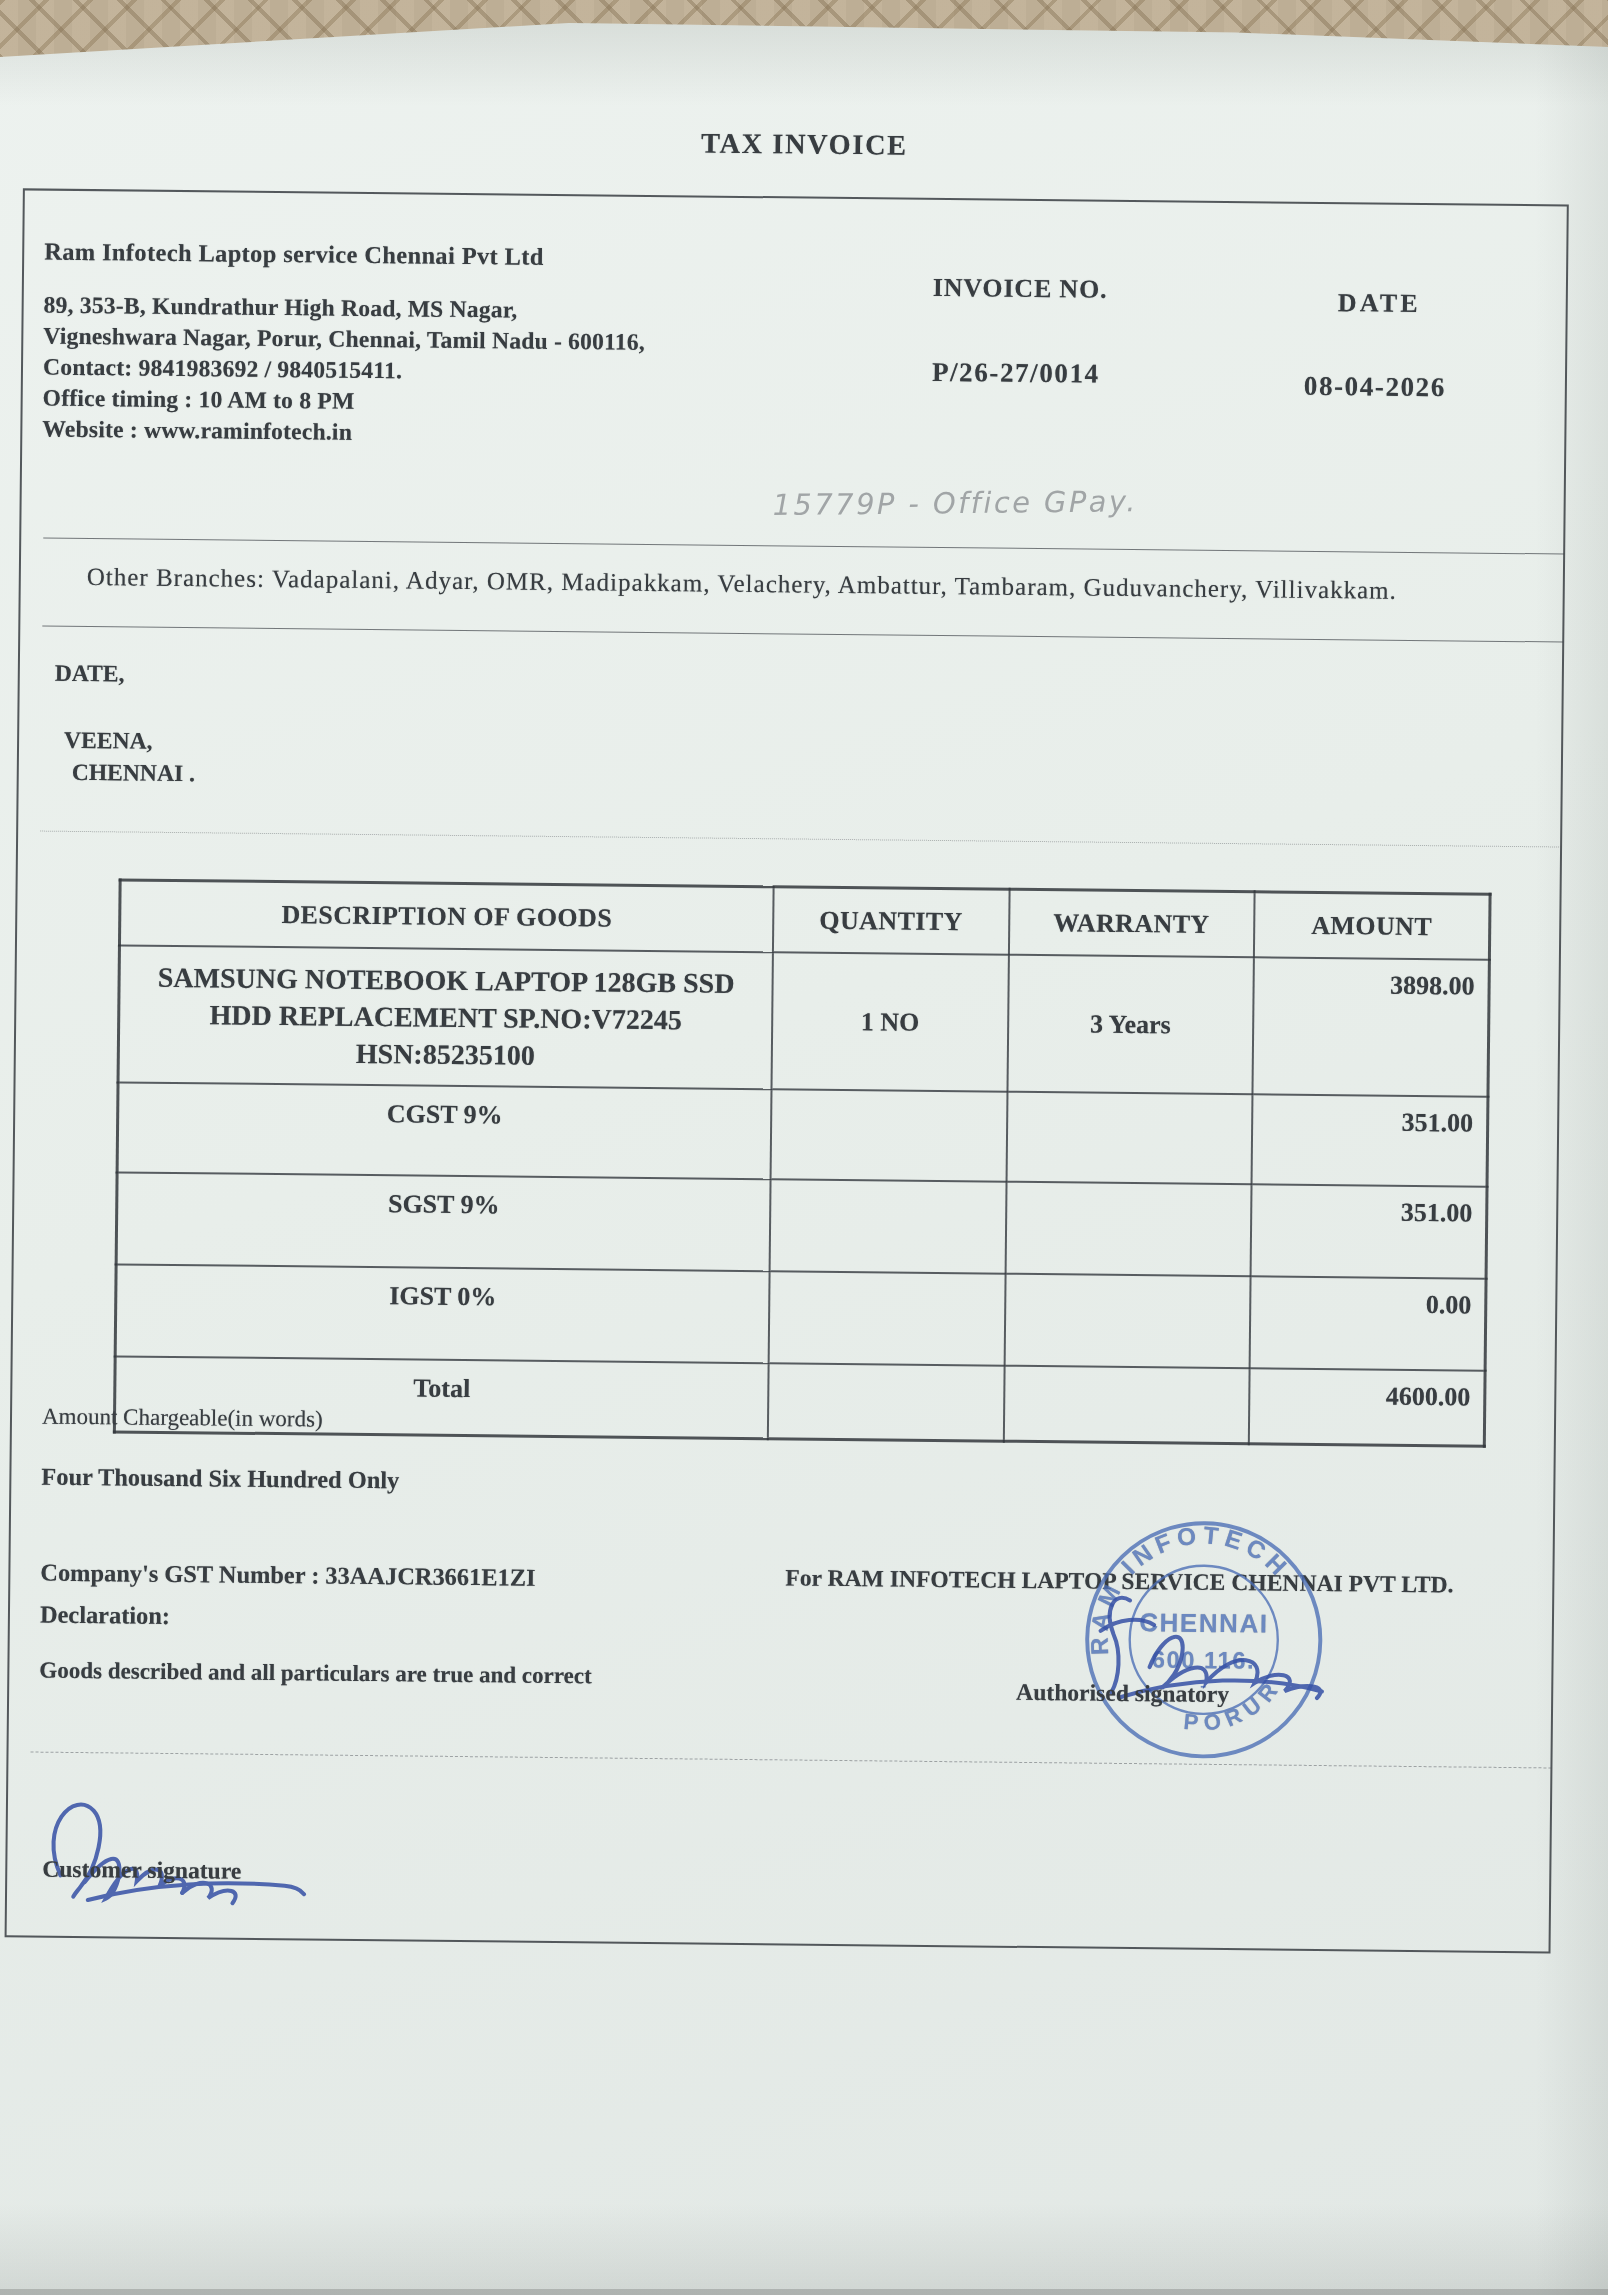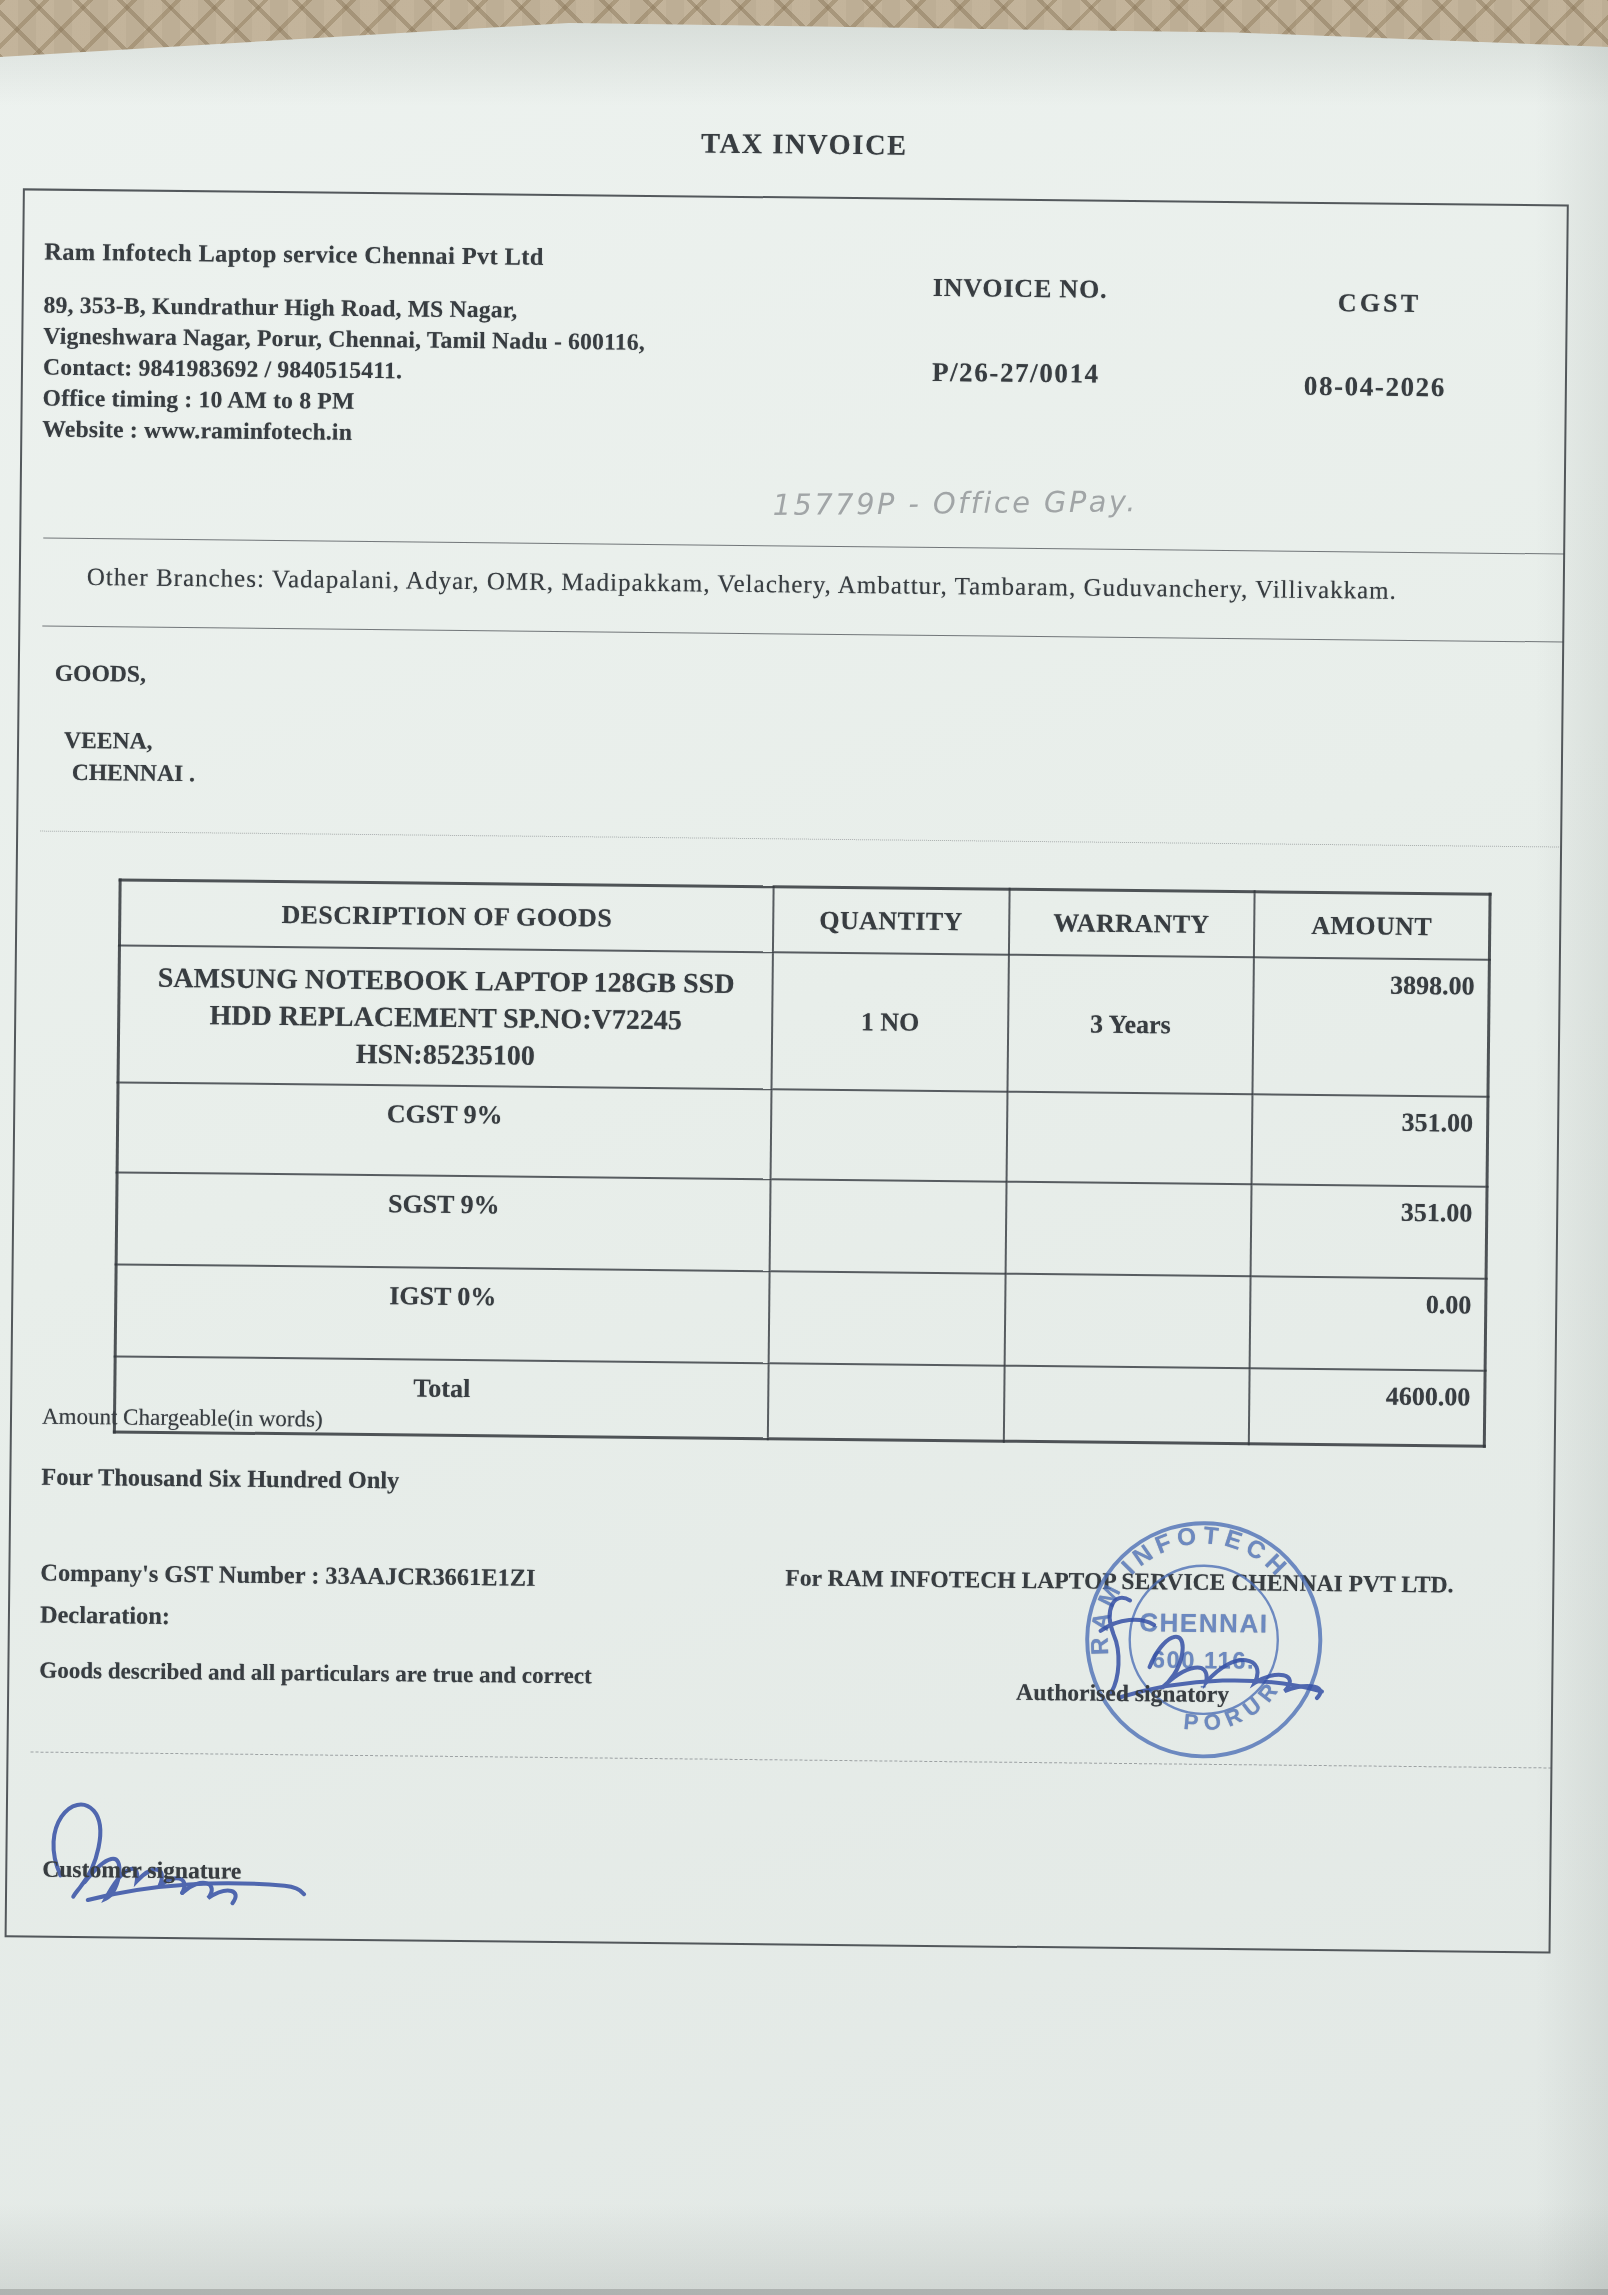--- a/index.html
+++ b/index.html
@@ -85,31 +85,31 @@
       <div class="abs company-name">Ram Infotech Laptop service Chennai Pvt Ltd</div>
       <div class="abs addr">
         <div>89, 353-B, Kundrathur High Road, MS Nagar,</div>
         <div>Vigneshwara Nagar, Porur, Chennai, Tamil Nadu - 600116,</div>
         <div>Contact: 9841983692 / 9840515411.</div>
         <div>Office timing : 10 AM to 8 PM</div>
         <div>Website : www.raminfotech.in</div>
       </div>
 
       <div class="abs inv-label">INVOICE NO.</div>
-      <div class="abs date-label">CGST</div>
+      <div class="abs date-label">DATE</div>
       <div class="abs inv-value">P/26-27/0014</div>
       <div class="abs date-value">08-04-2026</div>
 
       <div class="abs handwriting">15779P - Office GPay.</div>
 
       <div class="abs hr1"></div>
       <div class="abs branches">Other Branches: Vadapalani, Adyar, OMR, Madipakkam, Velachery, Ambattur, Tambaram, Guduvanchery, Villivakkam.</div>
       <div class="abs hr2"></div>
 
-      <div class="abs buyer-label">GOODS,</div>
+      <div class="abs buyer-label">DATE,</div>
       <div class="abs buyer-name">VEENA,</div>
       <div class="abs buyer-city">CHENNAI .</div>
       <div class="abs hr3"></div>
 
       <table class="goods">
         <colgroup>
           <col style="width:47.7%">
             <col style="width:17.2%">
             <col style="width:17.9%">
             <col style="width:17.2%">

